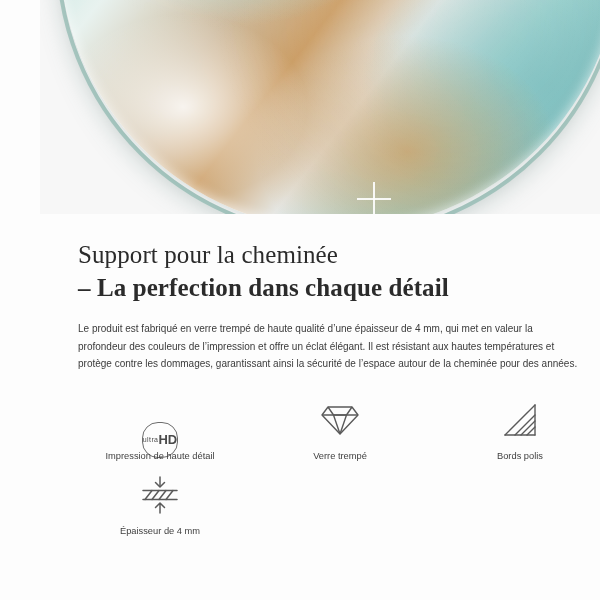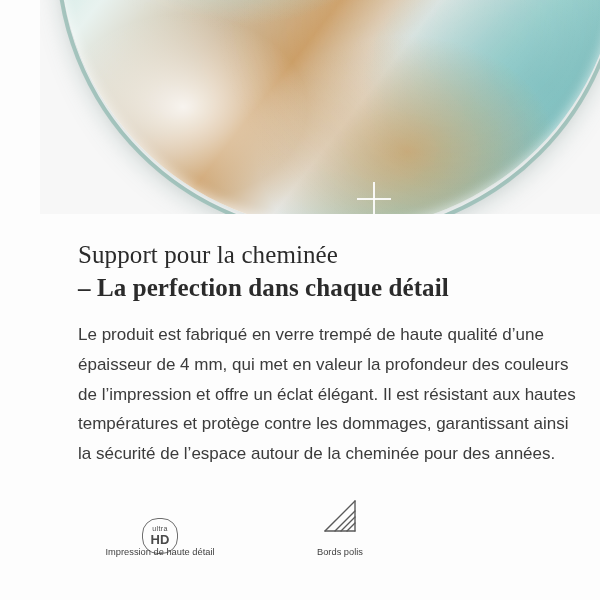--- a/index.html
+++ b/index.html
@@ -100,21 +100,21 @@
     font-family: "Liberation Serif", serif;
     font-weight: 400;
     font-size: 25px;
     line-height: 1.32;
     color: #2b2b2b;
     margin: 0 0 16px 0;
     letter-spacing: 0.1px;
   }
   h1.title .line2 { display: block; font-weight: bold; }
   p.body-text {
-    font-size: 17px;
+    font-size: 10px;
     line-height: 1.75;
     color: #3b3b3b;
     margin: 0;
     max-width: 500px;
   }
 
   
   .features {
     display: grid;
     grid-template-columns: repeat(3, 1fr);
@@ -139,21 +139,21 @@
     font-size: 9.3px;
     color: #3f3f3f;
     line-height: 1.2;
   }
   .ultrahd {
     width: 34px;
     height: 34px;
     border: 1.4px solid #6d6d6d;
     border-radius: 16px;
     display: flex;
-    flex-direction: column;
+    flex-direction: row;
     align-items: center;
     justify-content: center;
     color: #4a4a4a;
     margin-top: 40px;
   }
   .ultrahd .u1 { font-size: 7px; letter-spacing: 0.4px; line-height: 1; margin-bottom: 1px; }
   .ultrahd .u2 { font-size: 13px; font-weight: bold; line-height: 1; }
 </style>
 </head>
 <body>
@@ -181,30 +181,59 @@
       <div class="feature-icon">
         <div class="ultrahd">
           <span class="u1">ultra</span>
           <span class="u2">HD</span>
         </div>
       </div>
       <div class="feature-label">Impression de haute détail</div>
     </div>
 
 
+    <div class="feature">
+      <div class="feature-icon">
+        <svg width="40" height="34" viewBox="0 0 40 34" fill="none" stroke="#5a5a5a" stroke-width="1.4" stroke-linejoin="round">
+          <path d="M8 4 H32 L38 12 L20 31 L2 12 Z"></path>
+          <path d="M2 12 H38"></path>
+          <path d="M8 4 L13.5 12 L20 31"></path>
+          <path d="M32 4 L26.5 12 L20 31"></path>
+          <path d="M13.5 12 H26.5"></path>
+        </svg>
+      </div>
+      <div class="feature-label">Verre trempé</div>
+    </div>
 
     <div class="feature">
       <div class="feature-icon">
         <svg width="34" height="34" viewBox="0 0 34 34" fill="none" stroke="#5a5a5a" stroke-width="1.4" stroke-linecap="round">
           <path d="M2 32 L32 2"></path>
           <path d="M2 32 L32 32"></path>
           <path d="M32 2 L32 32"></path>
           <path d="M12 32 L32 12"></path>
           <path d="M18 32 L32 18"></path>
           <path d="M24 32 L32 24"></path>
         </svg>
       </div>
       <div class="feature-label">Bords polis</div>
     </div>
 
+    <div class="feature">
+      <div class="feature-icon">
+        <svg width="42" height="40" viewBox="0 0 42 40" fill="none" stroke="#5a5a5a" stroke-width="1.5" stroke-linecap="round" stroke-linejoin="round">
+          <path d="M21 2 V11"></path>
+          <path d="M16.5 7.5 L21 12 L25.5 7.5" fill="none"></path>
+          <line x1="4" y1="15.5" x2="38" y2="15.5"></line>
+          <line x1="4" y1="24.5" x2="38" y2="24.5"></line>
+          <line x1="6" y1="24.5" x2="13" y2="15.5"></line>
+          <line x1="13" y1="24.5" x2="20" y2="15.5"></line>
+          <line x1="20" y1="24.5" x2="27" y2="15.5"></line>
+          <line x1="27" y1="24.5" x2="34" y2="15.5"></line>
+          <path d="M21 38 V29"></path>
+          <path d="M16.5 32.5 L21 28 L25.5 32.5" fill="none"></path>
+        </svg>
+      </div>
+      <div class="feature-label">Épaisseur de 4 mm</div>
+    </div>
 
   </div>
 </div>
 
 </body></html>

